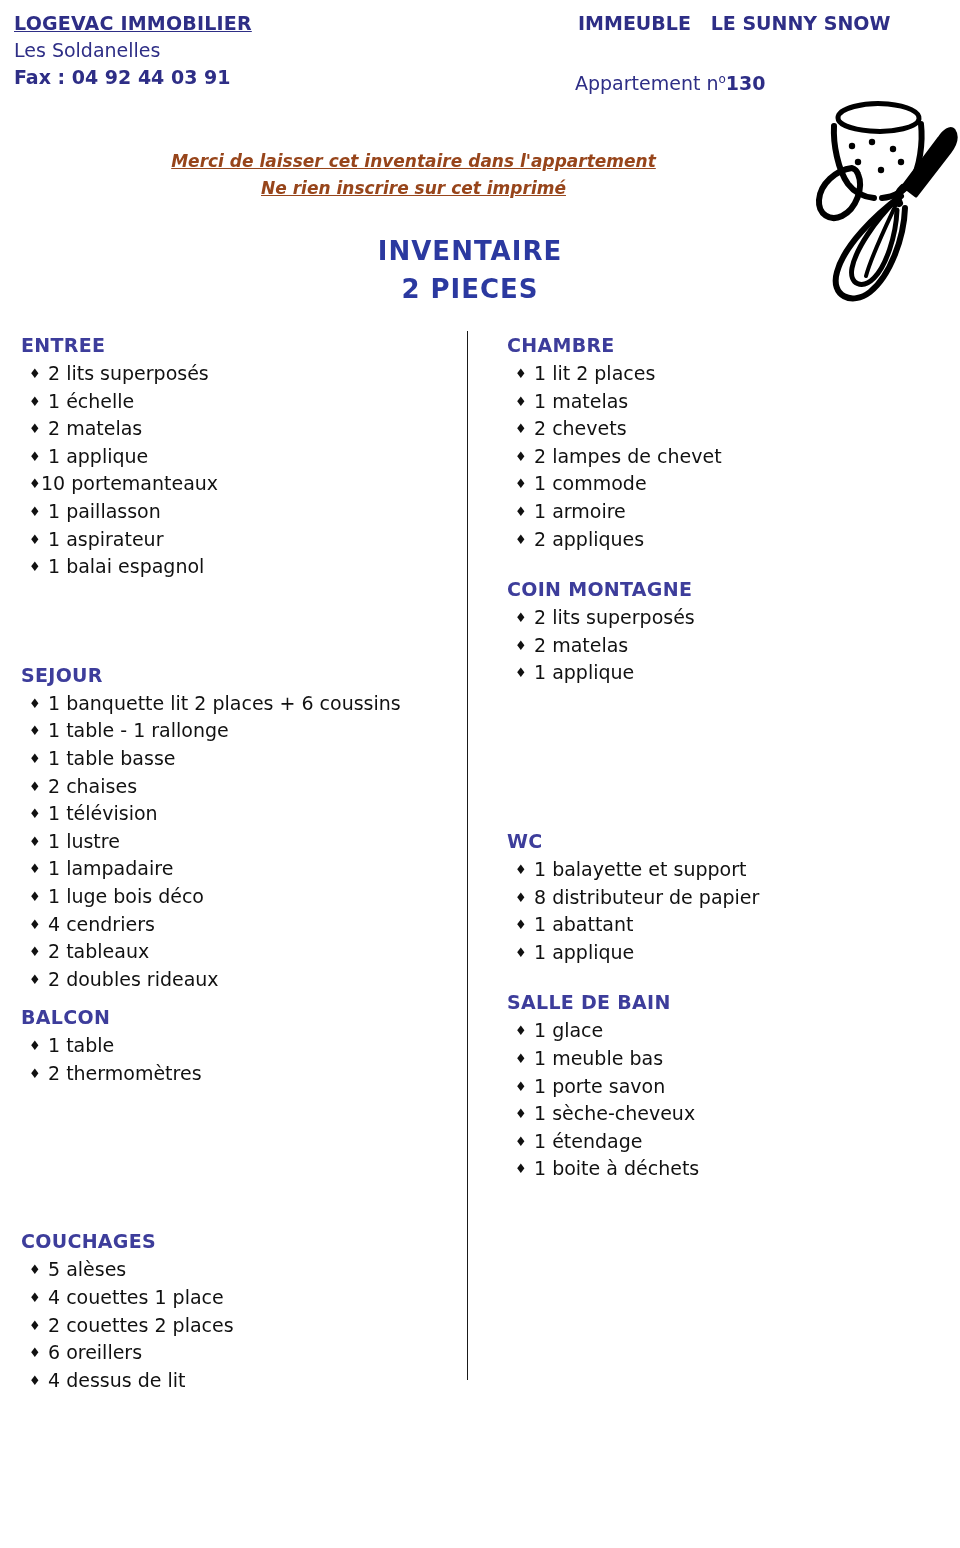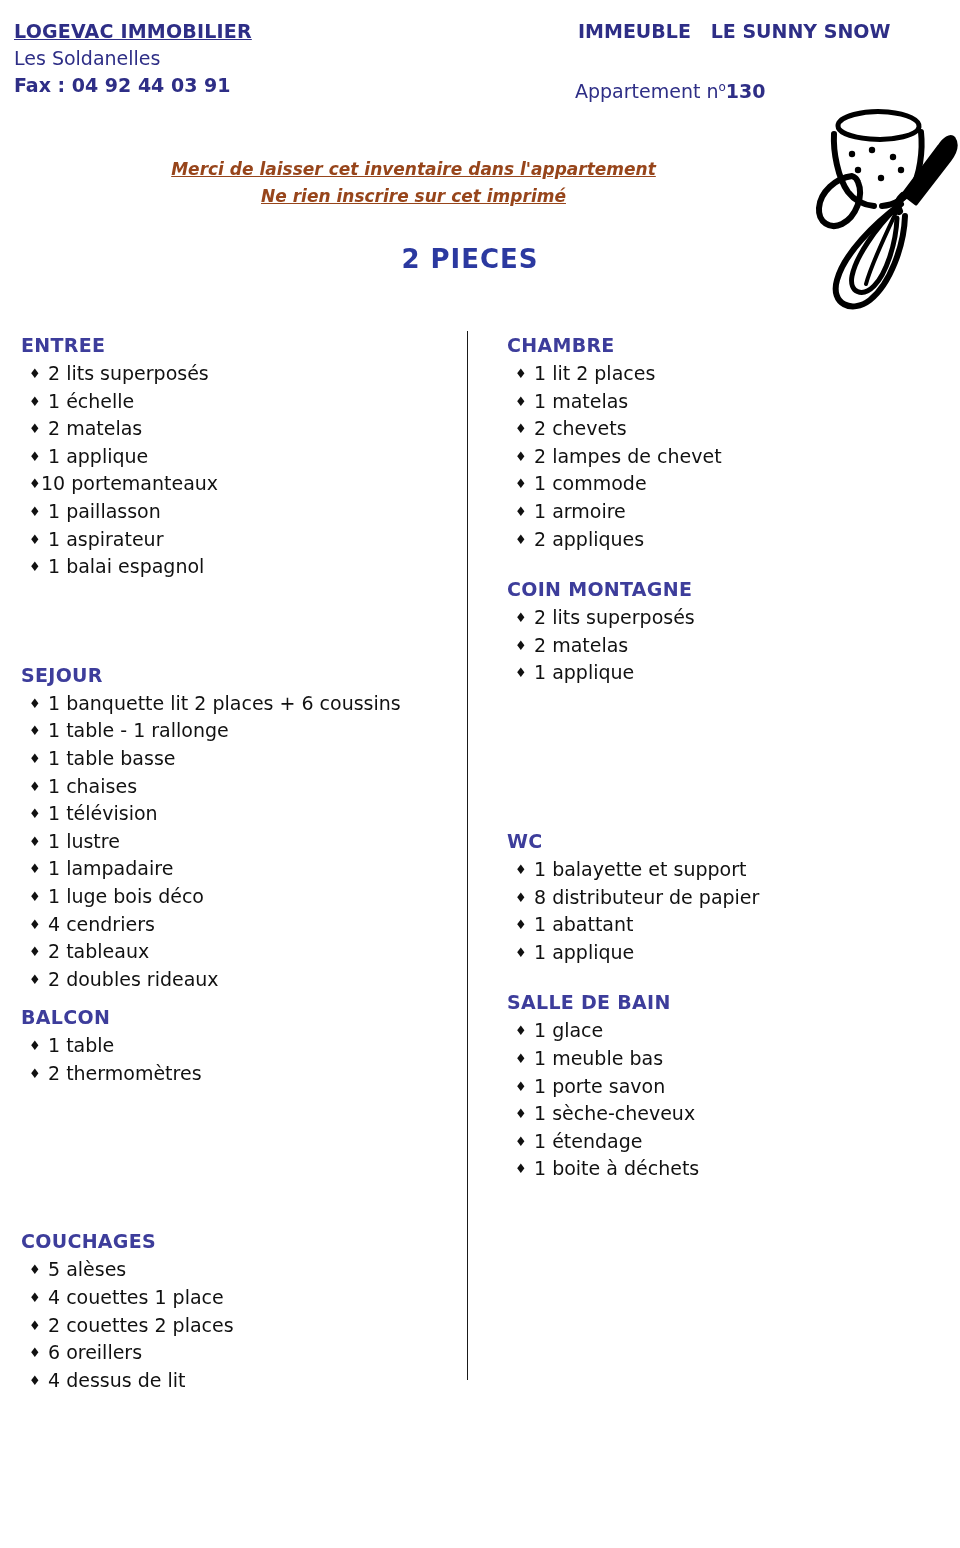--- a/index.html
+++ b/index.html
@@ -15,21 +15,21 @@
     position: relative;
     width: 960px;
     height: 1548px;
     background: #ffffff;
     overflow: hidden;
   }
 
   
   .header {
     position: absolute;
-    top: 12px;
+    top: 4px;
     left: 0;
     width: 840px;
     height: 330px;
   }
   .agency {
     position: absolute;
     left: 14px;
     top: 6px;
     width: 440px;
   }
@@ -209,20 +209,21 @@
       <div class="building-name">IMMEUBLE   LE SUNNY SNOW</div>
       <div class="apartment"><span>Appartement n</span><span class="sup">o</span><span class="num">130</span></div>
     </div>
 
     <div class="notice">
       <div><span>Merci de laisser cet inventaire dans l'appartement</span></div>
       <div><span>Ne rien inscrire sur cet imprimé</span></div>
     </div>
 
     <div class="doc-title">
+      <div>INVENTAIRE</div>
       <div>2 PIECES</div>
     </div>
 
     <div class="illustration">
       <svg viewBox="0 0 152 212" width="152" height="212" xmlns="http://www.w3.org/2000/svg">
         <g fill="none" stroke="#000000" stroke-linecap="round" stroke-linejoin="round">
 
           <path d="M30 22 C30 12, 56 6, 80 8 C100 10, 112 16, 111 23 C110 31, 86 37, 62 35 C42 33, 30 28, 30 22 Z" stroke-width="5"></path>
 
           <path d="M26 30 C25 48, 30 74, 40 88 C46 96, 56 101, 66 102" stroke-width="6"></path>
@@ -271,21 +272,21 @@
     </div>
 
     <div class="gap-xl"></div>
 
     <div class="section">
       <div class="section-title">SEJOUR</div>
       <ul class="items">
         <li><span class="bullet">♦</span><span>1 banquette lit  2 places + 6 coussins</span></li>
         <li><span class="bullet">♦</span><span>1 table  - 1 rallonge</span></li>
         <li><span class="bullet">♦</span><span>1 table basse</span></li>
-        <li><span class="bullet">♦</span><span>1 chaises</span></li>
+        <li><span class="bullet">♦</span><span>2 chaises</span></li>
         <li><span class="bullet">♦</span><span>1 télévision</span></li>
         <li><span class="bullet">♦</span><span>1 lustre</span></li>
         <li><span class="bullet">♦</span><span>1 lampadaire</span></li>
         <li><span class="bullet">♦</span><span>1 luge bois déco</span></li>
         <li><span class="bullet">♦</span><span>4 cendriers</span></li>
         <li><span class="bullet">♦</span><span>2 tableaux</span></li>
         <li><span class="bullet">♦</span><span>2 doubles rideaux</span></li>
       </ul>
     </div>
 

